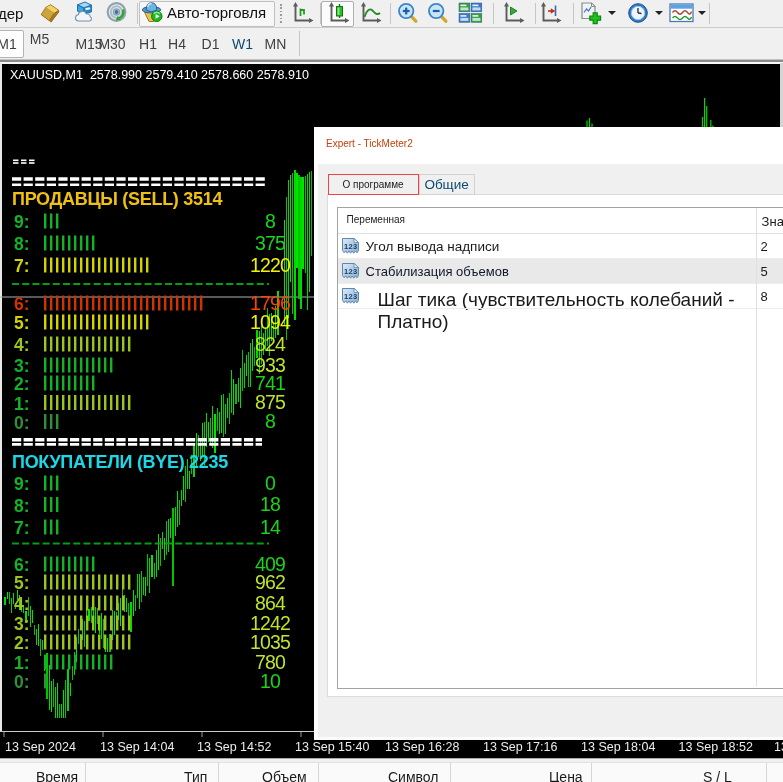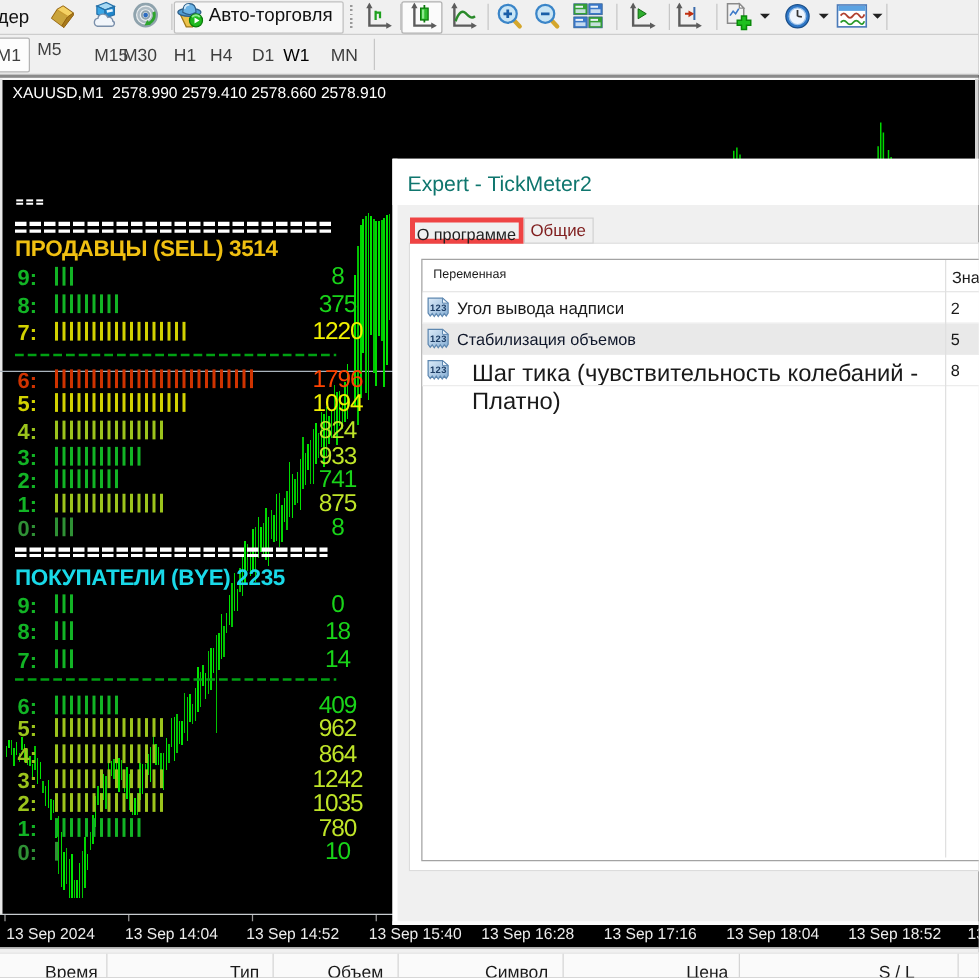--- a/index.html
+++ b/index.html
@@ -132,21 +132,21 @@
     </div>
 <div style="position:absolute;left:0;top:28px;width:783px;height:31px;background:#f0f0f0;border-bottom:1px solid #c2c2c2;overflow:hidden">
       <div style="position:absolute;left:-8px;top:2px;width:30px;height:26px;background:#fdfdfd;border:1px solid #b4b4b4;border-radius:2px"></div>
       <div style="position:absolute;left:-9px;top:8px;width:32px;text-align:center;font-size:14px;color:#3f3f3f">M1</div>
       <div style="position:absolute;left:23.5px;top:3px;width:32px;text-align:center;font-size:14px;color:#3f3f3f">M5</div>
       <div style="position:absolute;left:73px;top:8px;width:32px;text-align:center;font-size:14px;color:#3f3f3f">M15</div>
       <div style="position:absolute;left:96px;top:8px;width:32px;text-align:center;font-size:14px;color:#3f3f3f">M30</div>
       <div style="position:absolute;left:132px;top:8px;width:32px;text-align:center;font-size:14px;color:#3f3f3f">H1</div>
       <div style="position:absolute;left:161px;top:8px;width:32px;text-align:center;font-size:14px;color:#3f3f3f">H4</div>
       <div style="position:absolute;left:194.5px;top:8px;width:32px;text-align:center;font-size:14px;color:#3f3f3f">D1</div>
-      <div style="position:absolute;left:226.5px;top:8px;width:32px;font-size:14px;color:#000000">W1</div>
+      <div style="position:absolute;left:226.5px;top:8px;width:32px;text-align:center;font-size:14px;color:#0c4a6e">W1</div>
       <div style="position:absolute;left:259.5px;top:8px;width:32px;text-align:center;font-size:14px;color:#3f3f3f">MN</div>
       <div style="position:absolute;left:299px;top:3px;width:1px;height:25px;background:#c6c6c6"></div>
     </div>
 <div style="position:absolute;left:0;top:60px;width:783px;height:698px;background:#000"></div>
     <div style="position:absolute;left:0;top:60px;width:783px;height:2px;background:#8a8a8a"></div>
     <div style="position:absolute;left:0;top:62px;width:783px;height:1.5px;background:#f8f8f8"></div>
     <div style="position:absolute;left:0;top:63px;width:2px;height:669px;background:#e8e8e8"></div>
     <div style="position:absolute;left:780px;top:63px;width:3px;height:65px;background:#d4d4d4"></div>
     <svg width="783" height="698" viewBox="0 0 783 698" style="position:absolute;left:0;top:60px" font-family="Liberation Sans, sans-serif">
       <line x1="0" y1="237" x2="783" y2="237" stroke="#aab4bd" stroke-width="1"></line>
@@ -591,26 +591,26 @@
       <text x="197" y="691" font-size="12.5" fill="#ececec">13 Sep 14:52</text>
       <text x="295" y="691" font-size="12.5" fill="#ececec">13 Sep 15:40</text>
       <text x="385" y="691" font-size="12.5" fill="#ececec">13 Sep 16:28</text>
       <text x="483" y="691" font-size="12.5" fill="#ececec">13 Sep 17:16</text>
       <text x="581" y="691" font-size="12.5" fill="#ececec">13 Sep 18:04</text>
       <text x="678.5" y="691" font-size="12.5" fill="#ececec">13 Sep 18:52</text>
       <text x="774" y="691" font-size="12.5" fill="#ececec">13 Sep 19:40</text>
     </svg>
 <div style="position:absolute;left:314px;top:127px;width:469px;height:613px;background:#f0f0f0">
       <div style="position:absolute;left:0;top:0;width:469px;height:37px;background:#fff"></div>
-      <div style="position:absolute;left:12px;top:11px;font-size:17px;color:#0f766e">Expert - TickMeter2</div>
+      <div style="position:absolute;left:12px;top:11px;font-size:10px;color:#c2410c">Expert - TickMeter2</div>
       <div style="position:absolute;left:0;top:0;width:4px;height:613px;background:#fff"></div>
       <div style="position:absolute;left:0;bottom:0;width:469px;height:3px;background:#fbfbfb"></div>
       <div style="position:absolute;left:12.6px;top:67px;width:457px;height:501px;background:#fff;border:1px solid #dcdcdc">
-        <div style="position:absolute;left:0px;top:-21px;width:91px;height:21px;background:#f0f0f0;border:4px solid #ef4444;box-sizing:border-box;z-index:2;text-align:center;font-size:13px;color:#222;line-height:20px">О программе</div>
-        <div style="position:absolute;left:91px;top:-21px;width:56px;height:21px;background:#f0f0f0;border:1px solid #d2d2d2;box-sizing:border-box;z-index:2;text-align:center;font-size:13.5px;color:#7f1d1d;line-height:20px">Общие</div>
+        <div style="position:absolute;left:0px;top:-21px;width:91px;height:21px;background:#f0f0f0;border:1px solid #ef4444;box-sizing:border-box;z-index:2;text-align:center;font-size:10px;color:#222;line-height:20px">О программе</div>
+        <div style="position:absolute;left:91px;top:-21px;width:56px;height:21px;background:#f0f0f0;border:1px solid #d2d2d2;box-sizing:border-box;z-index:2;text-align:center;font-size:13.5px;color:#0c4a6e;line-height:20px">Общие</div>
         <div style="position:absolute;left:9px;top:12px;width:470px;height:480px;background:#fff;border:1px solid #a3a3a3">
           <div style="position:absolute;left:0;top:0;width:469px;height:26px">
             <div style="position:absolute;left:9px;top:6px;font-size:10px;color:#1a1a1a">Переменная</div>
             <div style="position:absolute;left:424px;top:6px;font-size:13px;color:#1a1a1a">Значение</div>
             <div style="position:absolute;left:0;bottom:0;width:469px;height:1px;background:#e0e0e0"></div>
           </div>
           <div style="position:absolute;left:0;top:26px;width:469px;height:25px;background:#fff">
             <svg width="20" height="19" viewBox="0 0 20 19" style="position:absolute;left:3px;top:3px">
               <path d="M1.5,1.5 H13 L17.5,5.5 V13.5 L16,15.8 L14.4,13.9 L12.8,16.2 L11.2,13.9 L9.6,16.2 L8,13.9 L6.4,16.2 L4.8,13.9 L3.2,15.8 L1.5,13.5 Z" fill="url(#noteg)" stroke="#5d87b0" stroke-width="1"></path>
               <defs>

